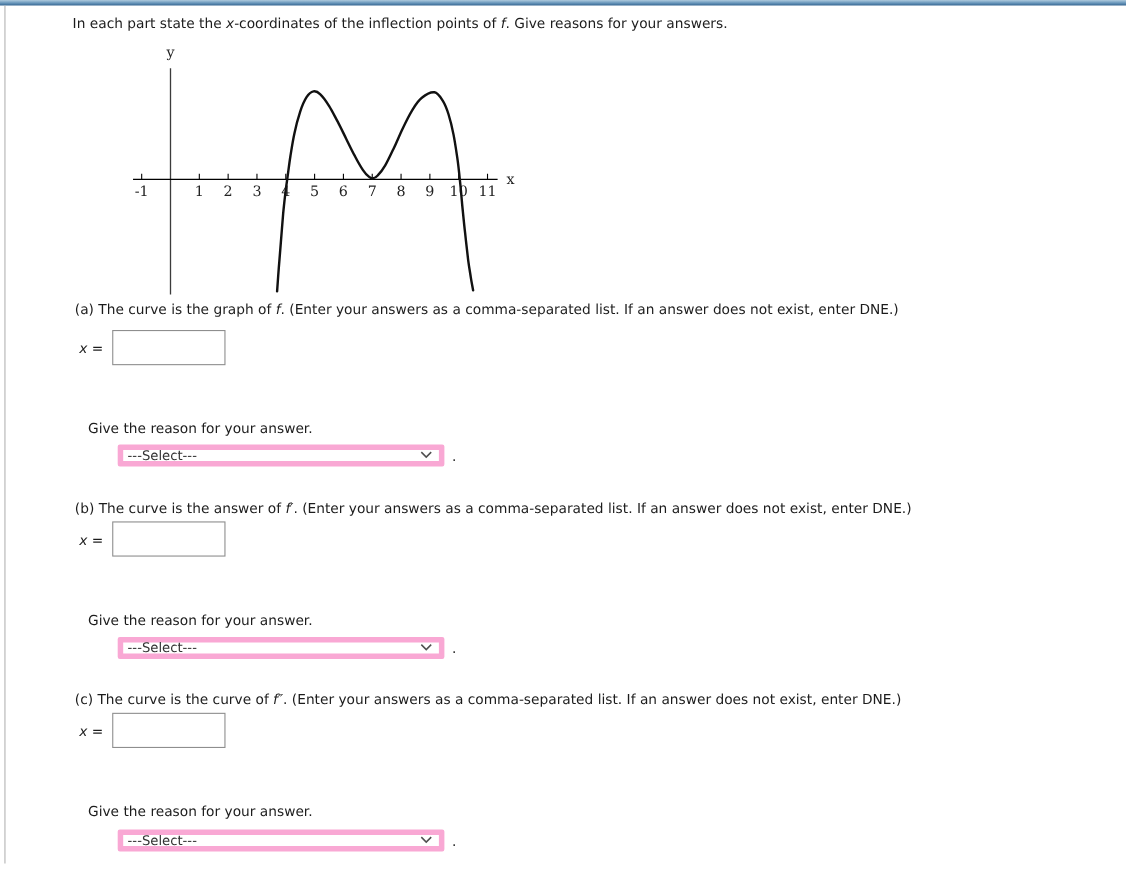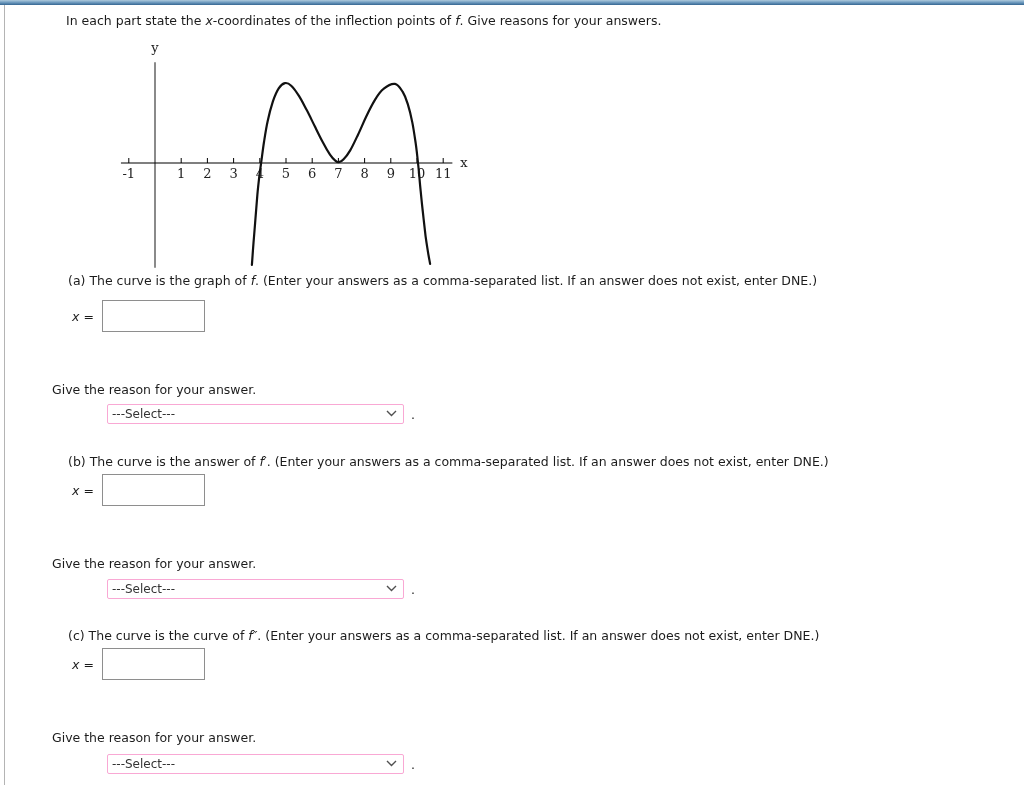--- a/index.html
+++ b/index.html
@@ -12,23 +12,23 @@
   .topbar{position:absolute;top:0;left:0;width:1024px;height:5px;
     background:linear-gradient(180deg,#aecadd 0%,#6795ba 55%,#356691 100%);}
   .leftbar{position:absolute;top:5px;left:4px;width:1px;height:780px;background:#b4b4b4;}
   .title{position:absolute;left:18px;top:13px;white-space:nowrap;margin-left:48px;}
   #graph{position:absolute;left:0;top:35px;}
   .tick-label,.axis-label{font-family:"DejaVu Serif",serif;font-size:13px;fill:#222;}
   .prompt{position:absolute;left:68px;white-space:nowrap;}
   .ans-row{position:absolute;left:72px;height:34px;display:flex;align-items:center;gap:8px;}
   .ans-input{width:93px;height:30px;border:1px solid #8e8e8e;background:#fff;
     font-family:"DejaVu Sans",sans-serif;font-size:13px;padding:0 4px;box-sizing:content-box;}
-  .reason-head{position:absolute;left:52px;white-space:nowrap;}
+  .reason-head{position:absolute;left:80px;white-space:nowrap;}
   .reason-line{position:absolute;left:107px;height:22px;display:flex;align-items:center;gap:7px;white-space:nowrap;}
-  .select{width:297px;height:20px;border:1px solid #f9a8d4;border-radius:2px;background:#fff;
+  .select{width:297px;height:20px;border:5px solid #f9a8d4;border-radius:2px;background:#fff;
     display:flex;align-items:center;justify-content:space-between;
     padding:0 6px 1px 4px;box-sizing:border-box;cursor:default;}
   .select-text{font-size:12px;color:#333;}
   .period{color:#1c1c1c;}
 </style>
 </head>
 <body>
 
 <div class="topbar"></div>
 <div class="leftbar"></div>

